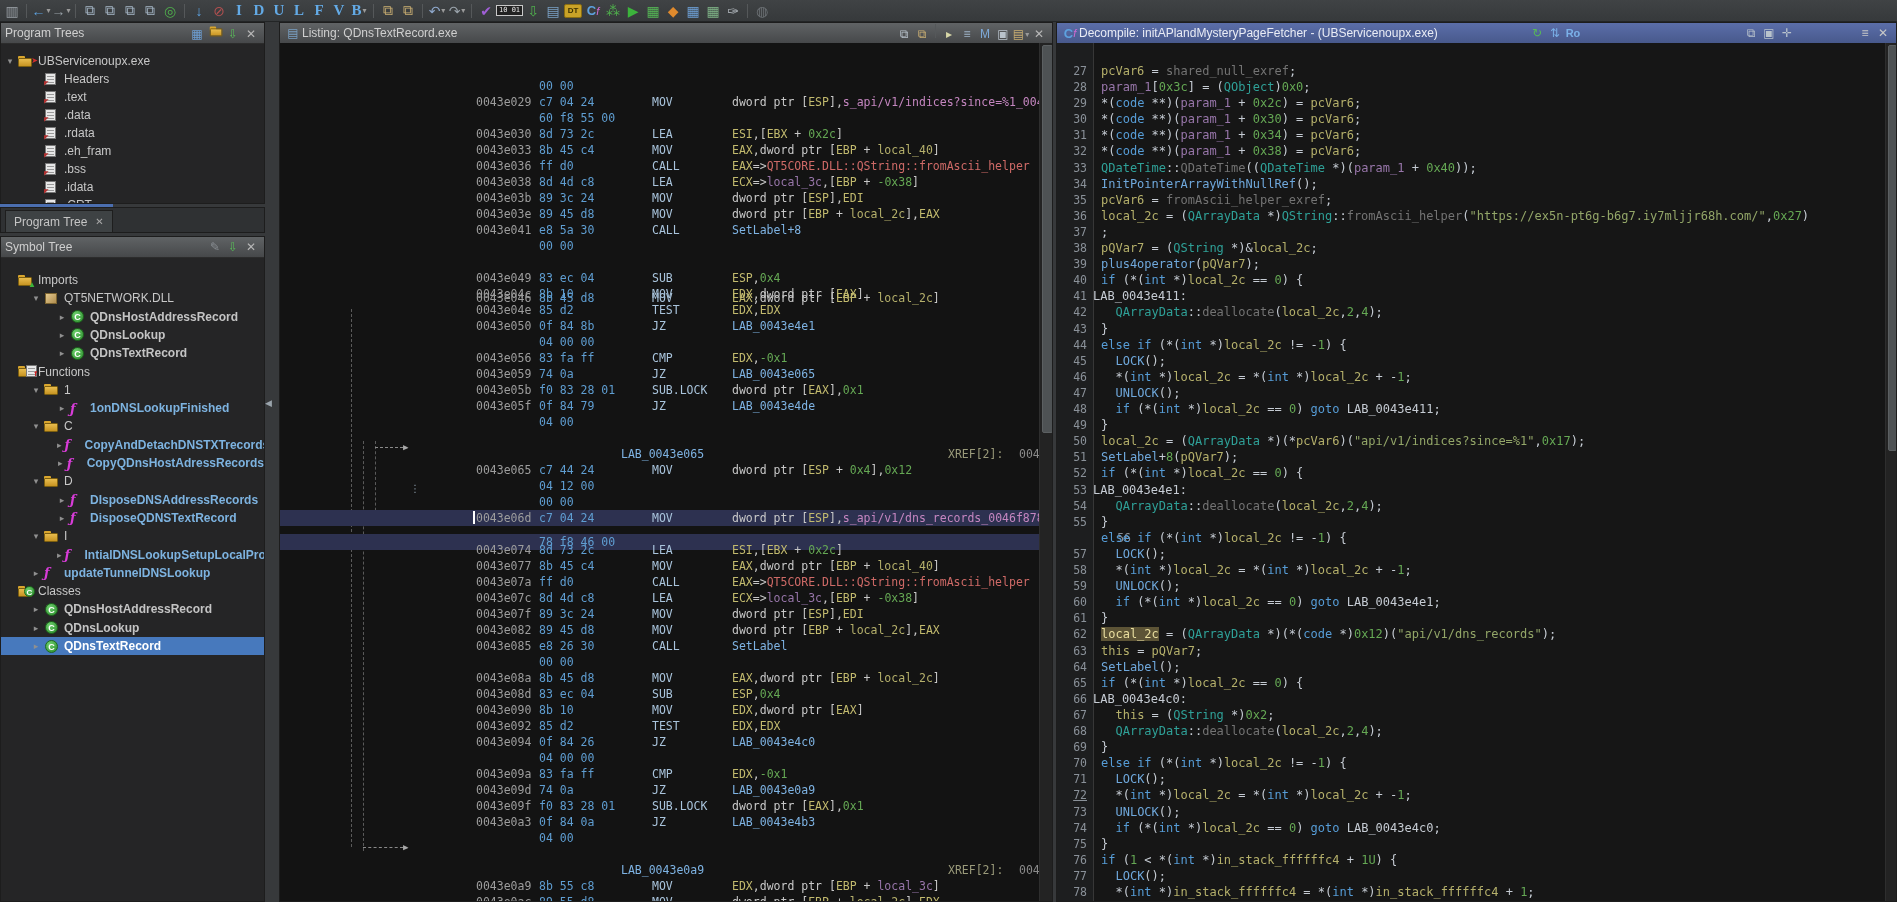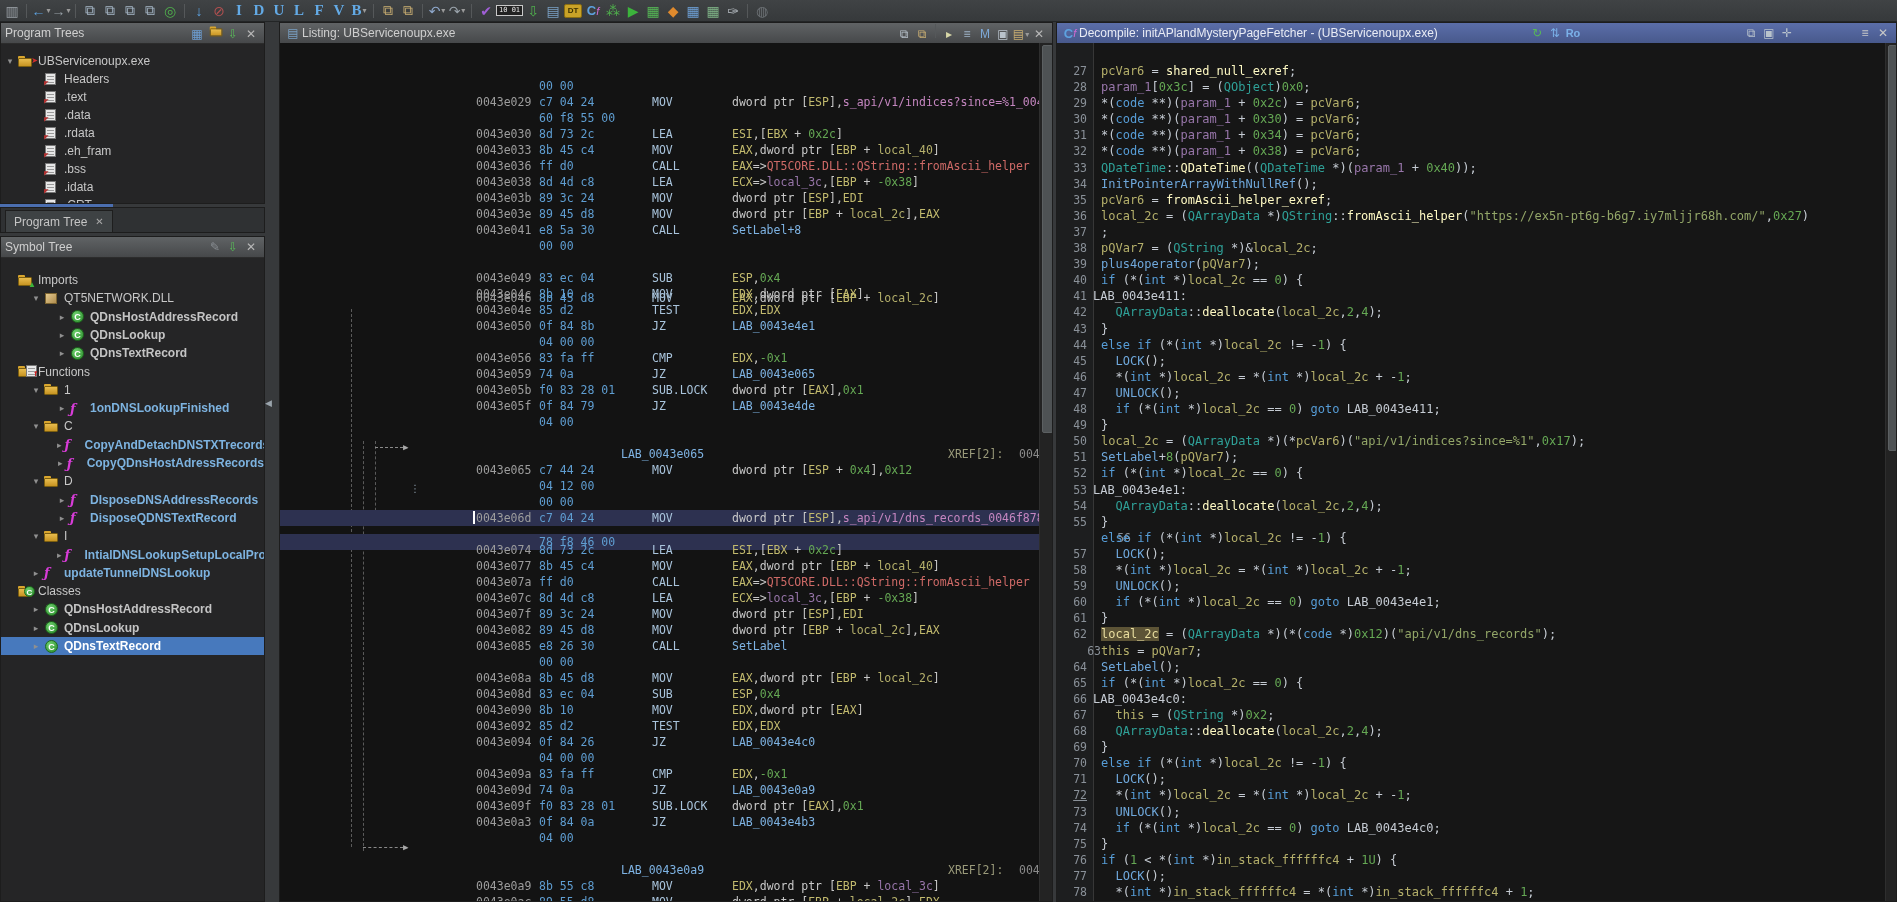--- a/index.html
+++ b/index.html
@@ -70,21 +70,21 @@
   
   .sbar{position:absolute;background:#232323;border-left:1px solid #2e2e2e;}
   .sthumb{position:absolute;left:2px;right:2px;background:#4e5254;border-radius:2px;border:1px solid #5c6062;}
   
   #dc-content{position:absolute;left:0;top:20px;right:0;bottom:0;background:#161616;overflow:hidden;
      font-family:"DejaVu Sans Mono","Liberation Mono",monospace;font-size:12px;}
   #dc-gutter{position:absolute;left:0;top:0;bottom:0;width:36px;background:#1d1e1f;border-right:1px solid #373737;}
   .dln{position:absolute;height:16px;line-height:16px;width:30px;text-align:right;color:#8a9199;font-size:11.5px;}
   .dcode{position:absolute;left:44px;height:16px;line-height:16px;white-space:pre;color:#c6ccd4;}
   .dcode.lbl{left:36px;}
-  .k{color:#569cd6}.ty{color:#2fa198}.call{color:#fef9c3}.fnb{color:#6fa8dc}.parm{color:#9876aa}
+  .k{color:#569cd6}.ty{color:#2fa198}.call{color:#737373}.fnb{color:#6fa8dc}.parm{color:#9876aa}
   .var{color:#b5b06b}.num{color:#65a854}.cstr{color:#93a668}
   .tokhl{background:#5d5436;color:#eadfa0;}
   
   #pt-blueline{position:absolute;left:0;top:204px;width:113px;height:3px;background:#4b6eaf;}
   #pt-tabbar{position:absolute;left:0;top:207px;width:265px;height:26px;background:#2f3133;border:1px solid #1d1d1d;box-sizing:border-box;}
   #pt-tab{position:absolute;left:4px;top:2px;height:21px;background:#3e4244;border:1px solid #1e1e1e;
           display:flex;align-items:center;padding:0 8px;color:#c5c5c5;}
   #pt-tab .x{margin-left:8px;color:#a8a8a8;font-size:10px;}
   .splitarrow{position:absolute;color:#9aa4ac;font-size:9px;}
 </style>
@@ -437,21 +437,21 @@
           <span class="tlbl cls">QDnsTextRecord</span>
         </div>
       </div>
   </div>
 
   <div class="splitarrow" style="left:265px;top:398px;">◀</div>
 
   <div class="panel" id="listing-panel" style="left:279px;top:22px;width:774px;height:880px;">
     <div class="phdr">
       <span class="hic" style="color:#7aa0c4;">▤</span>
-      <span>Listing:  UBServicenoupx.exe</span>
+      <span>Listing:  QDnsTextRecord.exe</span>
       <span class="spacer"></span>
       <span id="ls-hicons"><span class="hic" style="color: rgb(185, 195, 204);">⧉</span><span class="hic" style="color: rgb(201, 174, 114);">⧉</span><span class="tb-sep" style="display: inline-block;"></span><span class="hic" style="color: rgb(216, 216, 168);">▸</span><span class="hic" style="color: rgb(159, 179, 200);">≡</span><span class="hic" style="color: rgb(125, 169, 216);">M</span><span class="hic" style="color: rgb(185, 195, 204);">▣</span><span class="hic" style="color: rgb(201, 174, 114);">▤<span class="tb-dd">▾</span></span><span class="hic" style="color: rgb(184, 184, 184);">✕</span></span>
     </div>
     <div id="listing-content">
       <div class="flowline" style="left:71px;top:266px;height:538px;"></div>
       <div class="flowline" style="left:83px;top:398px;height:410px;"></div>
       <div class="flowline" style="left:95px;top:398px;height:80px;"></div>
       <div class="flowstub" style="left:95px;top:404px;width:28px;"></div>
       <div class="flowarr" style="left:123px;top:400px;">▶</div>
       <div class="flowstub" style="left:83px;top:804px;width:40px;"></div>
@@ -558,21 +558,21 @@
           <div class="dln" style="top: 438.5px;">53</div>
           <div class="dln" style="top: 454.6px;">54</div>
           <div class="dln" style="top: 470.7px;">55</div>
           <div class="dln" style="top: 486.8px; margin-left: 44px;">56</div>
           <div class="dln" style="top: 502.9px;">57</div>
           <div class="dln" style="top: 519px;">58</div>
           <div class="dln" style="top: 535.1px;">59</div>
           <div class="dln" style="top: 551.2px;">60</div>
           <div class="dln" style="top: 567.3px;">61</div>
           <div class="dln" style="top: 583.4px;">62</div>
-          <div class="dln" style="top: 599.5px; padding-left: 14px;">63</div>
+          <div class="dln" style="top: 599.5px;">63</div>
           <div class="dln" style="top: 615.6px;">64</div>
           <div class="dln" style="top: 631.7px;">65</div>
           <div class="dln" style="top: 647.8px;">66</div>
           <div class="dln" style="top: 663.9px;">67</div>
           <div class="dln" style="top: 680px;">68</div>
           <div class="dln" style="top: 696.1px;">69</div>
           <div class="dln" style="top: 712.2px;">70</div>
           <div class="dln" style="top: 728.3px;">71</div>
           <div class="dln" style="top: 744.4px; text-decoration: underline;">72</div>
           <div class="dln" style="top: 760.5px;">73</div>

